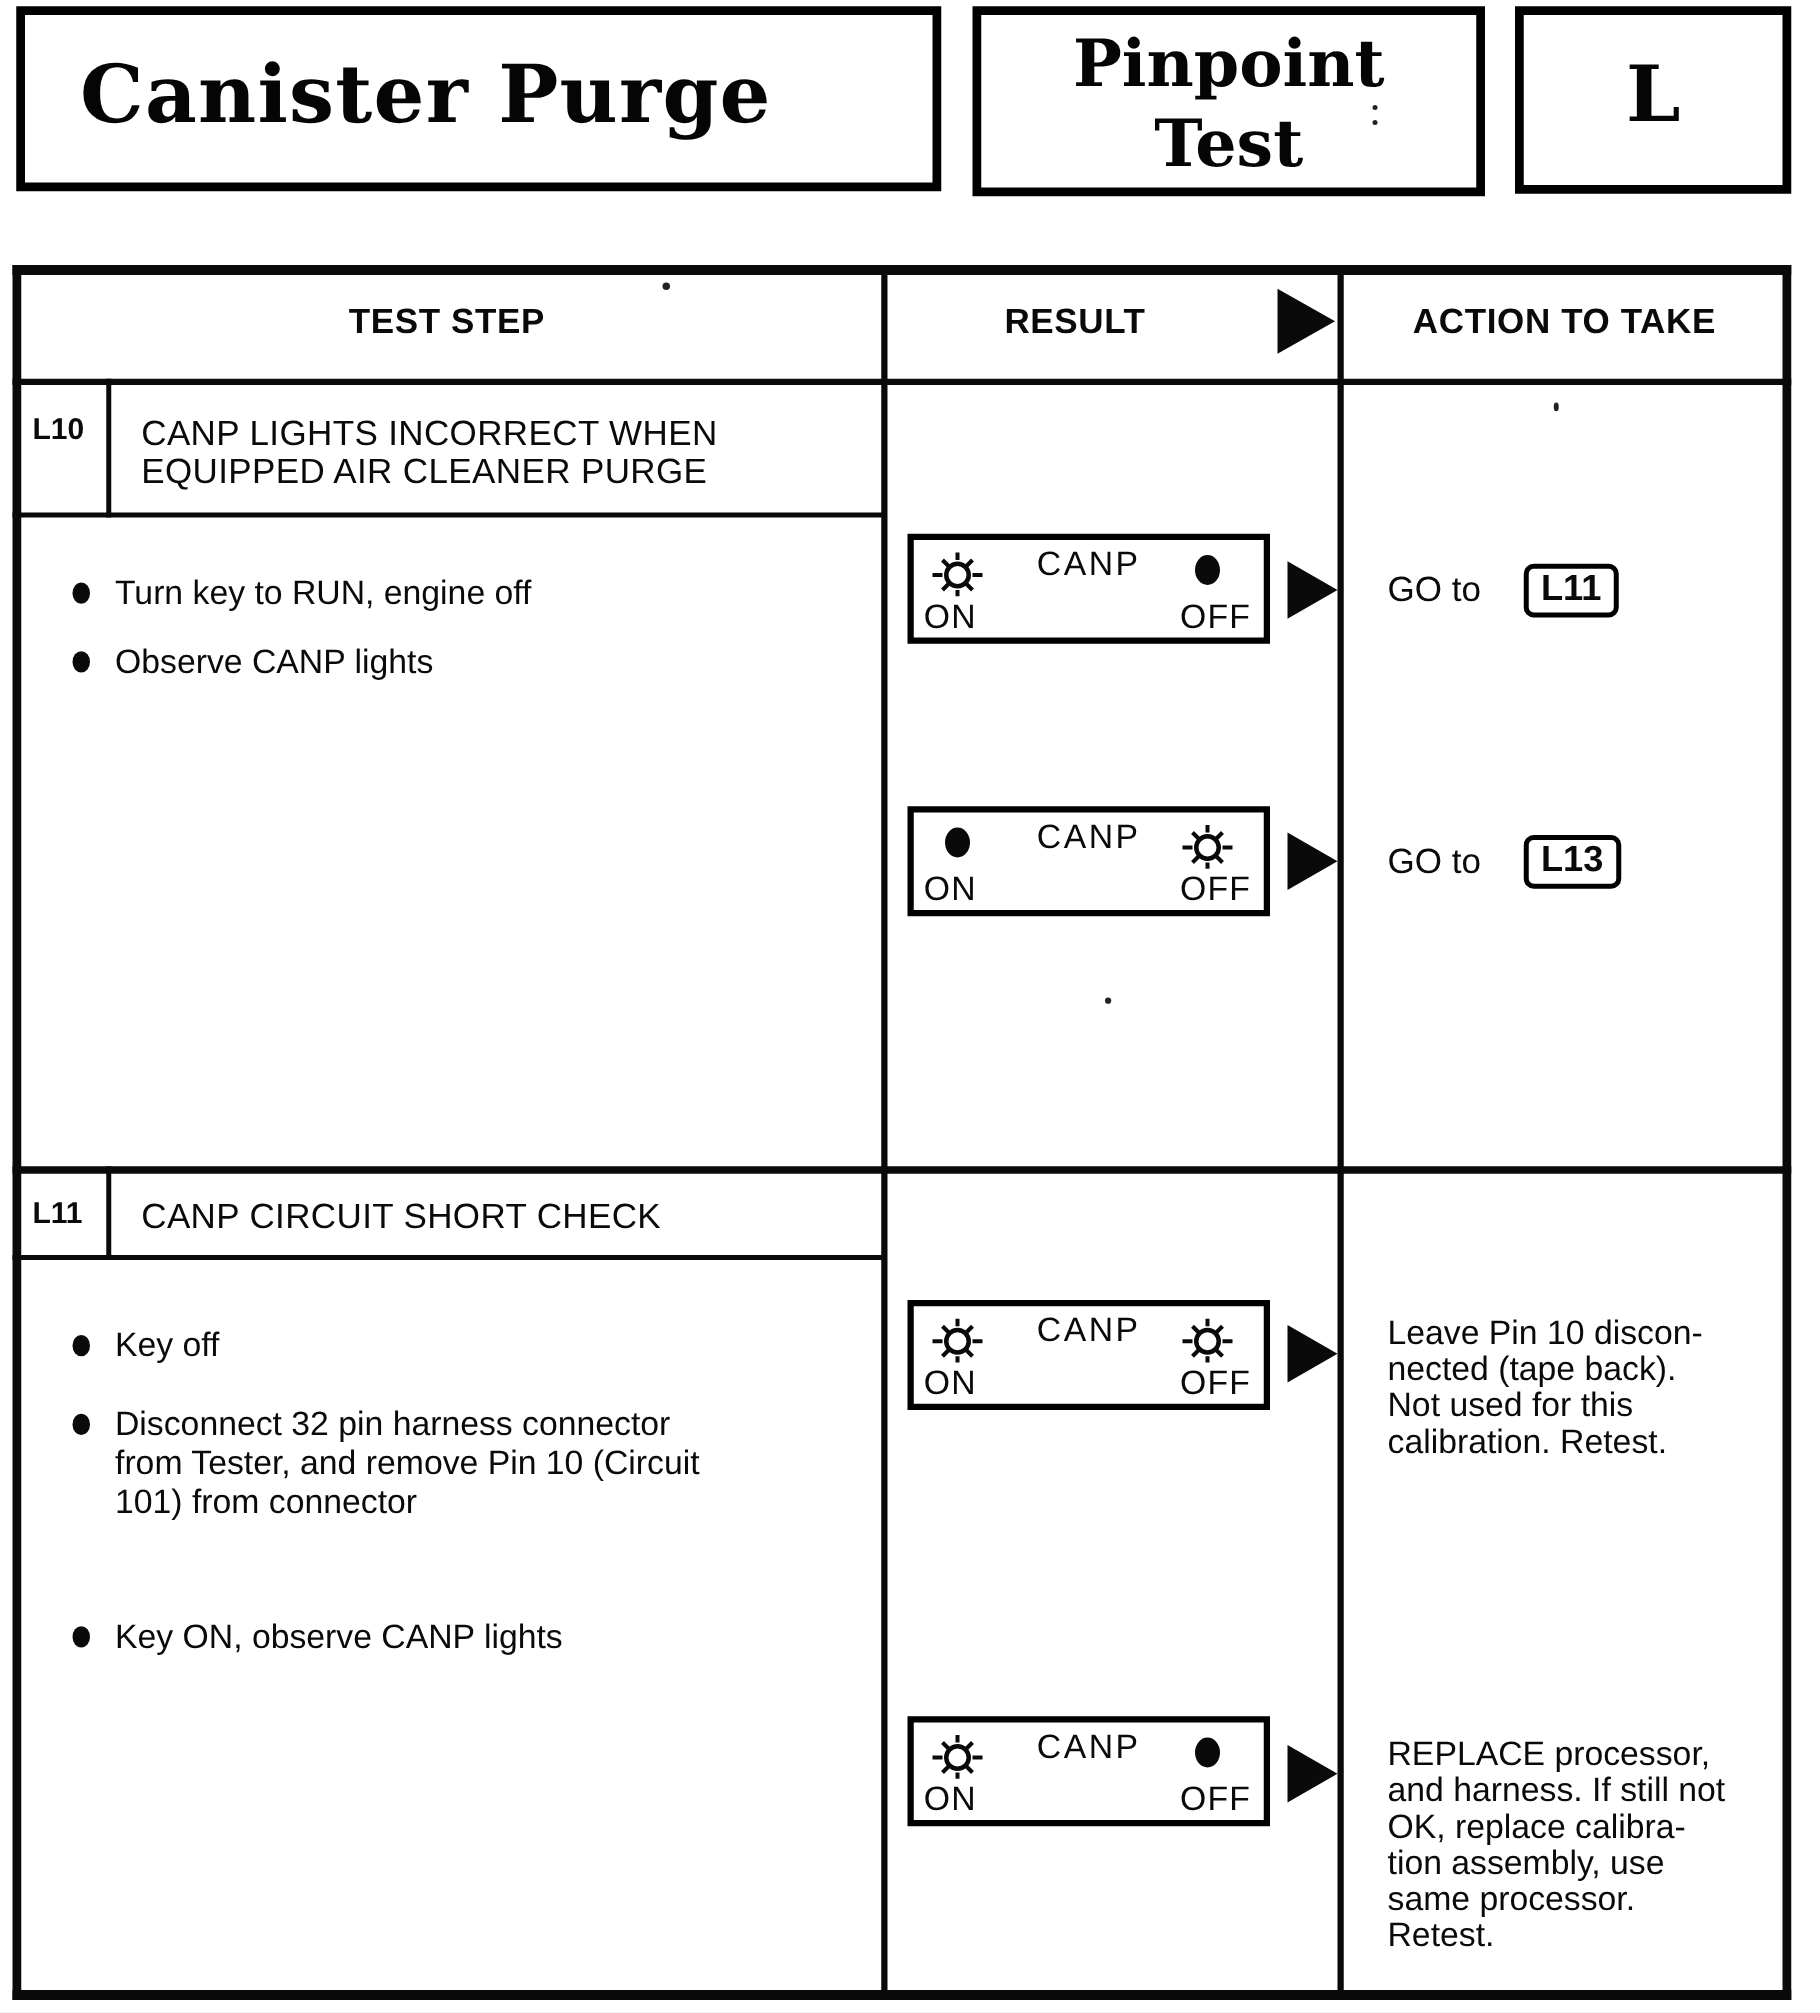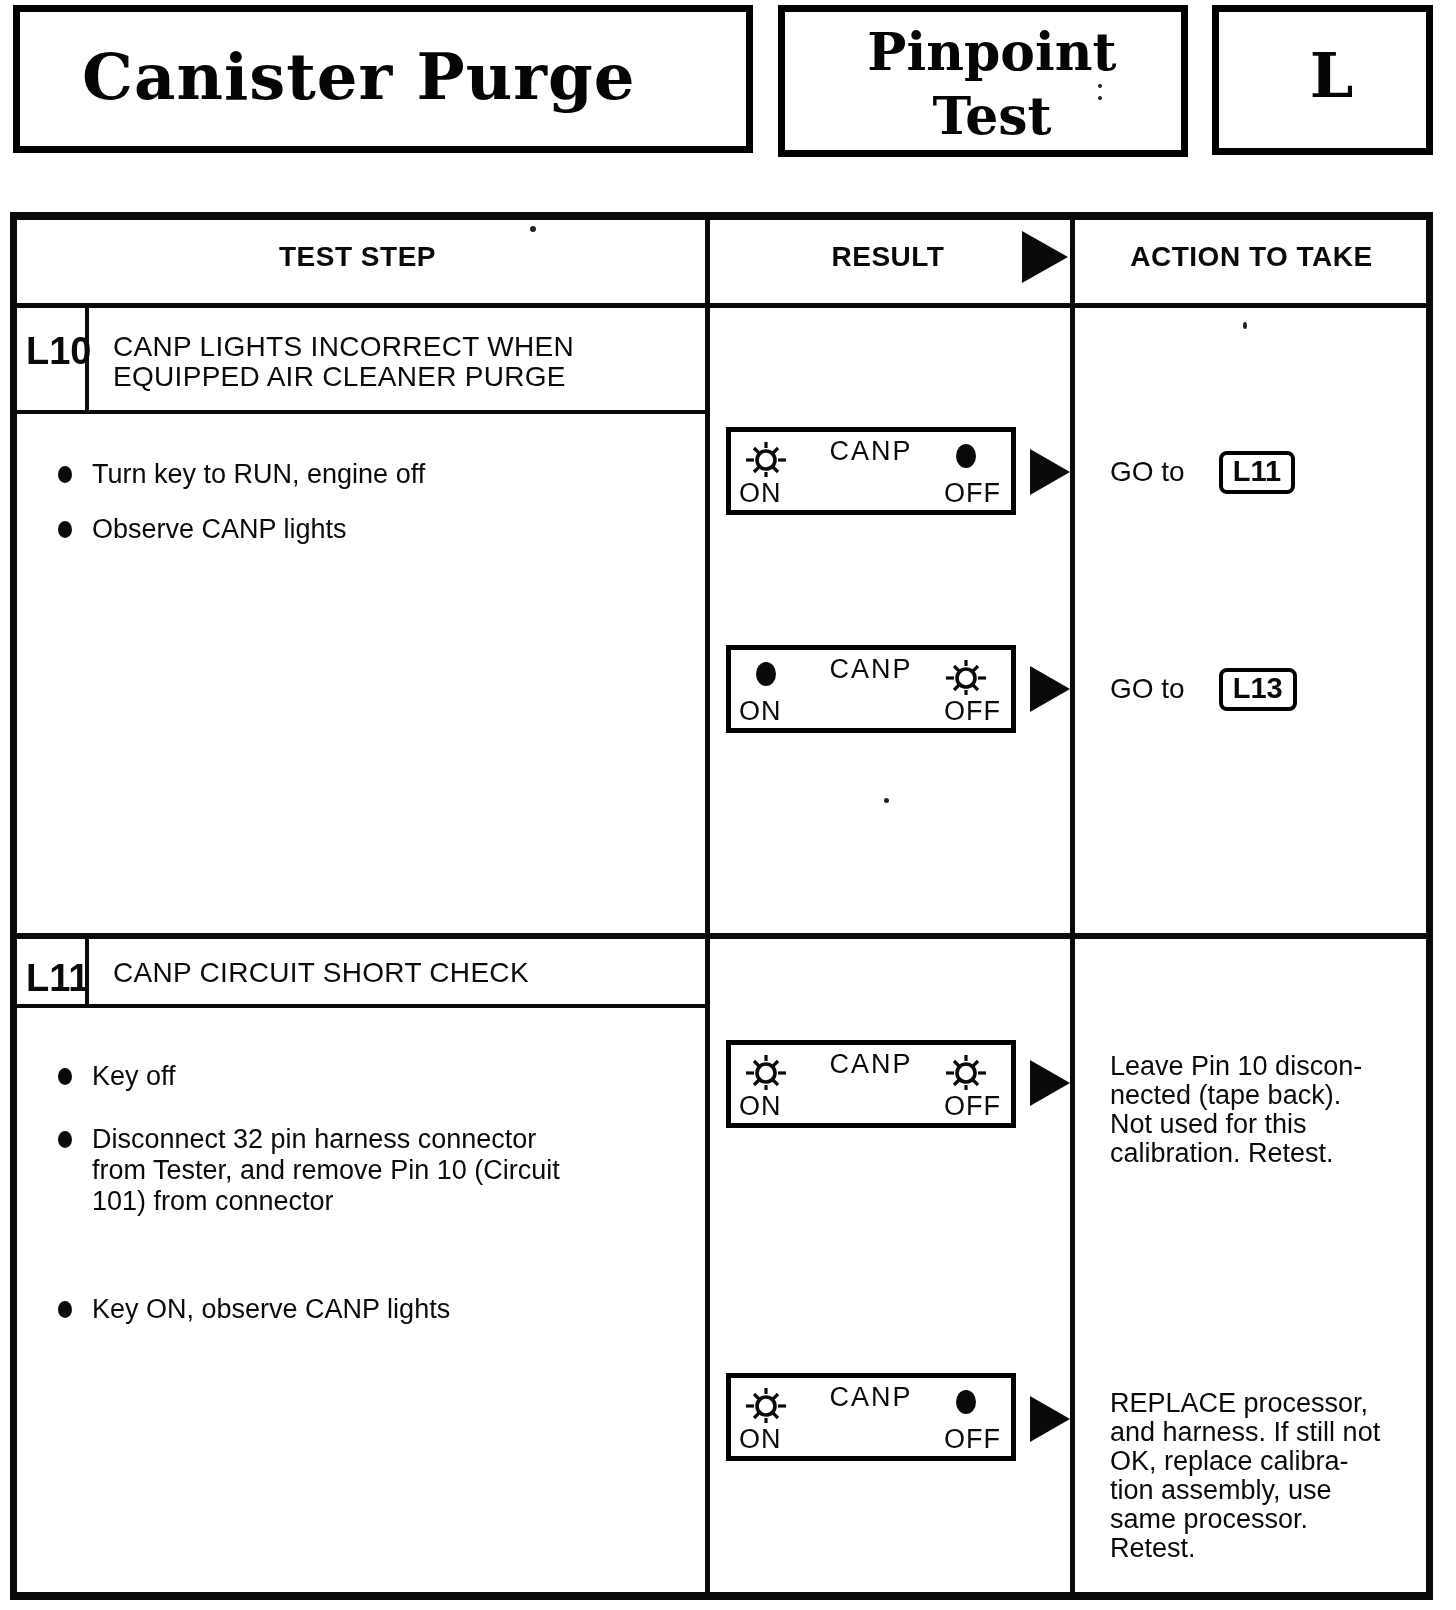--- a/index.html
+++ b/index.html
@@ -3,30 +3,30 @@
 <meta charset="utf-8">
 <style>
   html,body{margin:0;padding:0;background:#e8e8e8;}
   #page{
     position:relative;width:1456px;height:1610px;background:#ffffff;
     font-family:"Liberation Sans", sans-serif;color:#0a0a0a;overflow:hidden;
   }
   .ln{position:absolute;background:#0a0a0a;}
   
   .hbox{position:absolute;border:7px solid #000;background:#fff;box-sizing:border-box;}
-  .htitle{font-family:"DejaVu Serif", serif;font-weight:bold;color:#050505;margin-left:18px;}
+  .htitle{font-family:"DejaVu Serif", serif;font-weight:bold;color:#050505;}
   #hbox-left{left:13px;top:5px;width:740px;height:148px;}
   #hbox-left .htitle{position:absolute;left:44px;top:50%;transform:translateY(-54%);font-size:64px;letter-spacing:1px;white-space:nowrap;}
   #hbox-center{left:778px;top:5px;width:410px;height:152px;}
   #hbox-center .htitle{position:absolute;left:0;right:0;top:8px;text-align:center;font-size:52px;line-height:64px;white-space:pre-line;}
   #hbox-right{left:1212px;top:5px;width:221px;height:150px;}
   #hbox-right .htitle{position:absolute;left:0;right:0;top:50%;transform:translateY(-56%);text-align:center;font-size:62px;}
   
   .colhead{position:absolute;top:240px;font-size:28px;font-weight:bold;letter-spacing:.5px;text-align:center;line-height:34px;}
-  .rowid{position:absolute;font-size:38px;font-weight:bold;}
+  .rowid{position:absolute;font-size:24px;font-weight:bold;}
   .rowtitle{position:absolute;font-size:28px;line-height:30px;white-space:pre-line;letter-spacing:.3px;}
   .bullet{position:absolute;display:flex;gap:20px;font-size:27px;line-height:31px;}
   .bullet .dot{width:14px;height:17px;border-radius:50%;background:#0a0a0a;margin-top:7px;flex:0 0 auto;}
   .bullet .btxt{white-space:pre-line;}
   
   .ind{position:absolute;left:726px;width:290px;height:88px;border:5px solid #000;box-sizing:border-box;background:#fff;padding-left:20px;}
   .ind .canp{position:absolute;left:0;right:0;top:4px;text-align:center;font-size:27px;letter-spacing:2px;}
   .ind .onlbl{position:absolute;left:8px;bottom:1px;font-size:27px;letter-spacing:1px;}
   .ind .offlbl{position:absolute;right:10px;bottom:1px;font-size:27px;letter-spacing:1px;}
   .lampbox{position:absolute;width:46px;height:46px;top:3px;}
@@ -65,21 +65,21 @@
   <div class="ln" style="left:10px;top:303px;width:1423px;height:5px;"></div>
   <div class="ln" style="left:705px;top:212px;width:5px;height:1388px;"></div>
   <div class="ln" style="left:1070px;top:212px;width:5px;height:1388px;"></div>
   <div class="ln" style="left:10px;top:410px;width:699px;height:4px;"></div>
   <div class="ln" style="left:85px;top:303px;width:4px;height:111px;"></div>
   <div class="ln" style="left:10px;top:933px;width:1423px;height:6px;"></div>
   <div class="ln" style="left:10px;top:1004px;width:699px;height:4px;"></div>
   <div class="ln" style="left:85px;top:933px;width:4px;height:75px;"></div>
 
   <div class="colhead" style="left:10px;width:695px;">TEST STEP</div>
-  <div class="colhead" style="left:710px;width:300px;padding-left:28px;">RESULT</div>
+  <div class="colhead" style="left:710px;width:300px;">RESULT</div>
   <div class="tri hdr" style="left:1022px;top:231px;"></div>
   <div class="colhead" style="left:1075px;width:353px;">ACTION TO TAKE</div>
 
   <div class="rowid" style="left:26px;top:330px;">L10</div>
   <div class="rowtitle" style="left:113px;top:332px;">CANP LIGHTS INCORRECT WHEN
 EQUIPPED AIR CLEANER PURGE</div>
 
   <div class="bullet" style="left:58px;top:459px;">
     <span class="dot"></span>
     <span class="btxt">Turn key to RUN, engine off</span>

